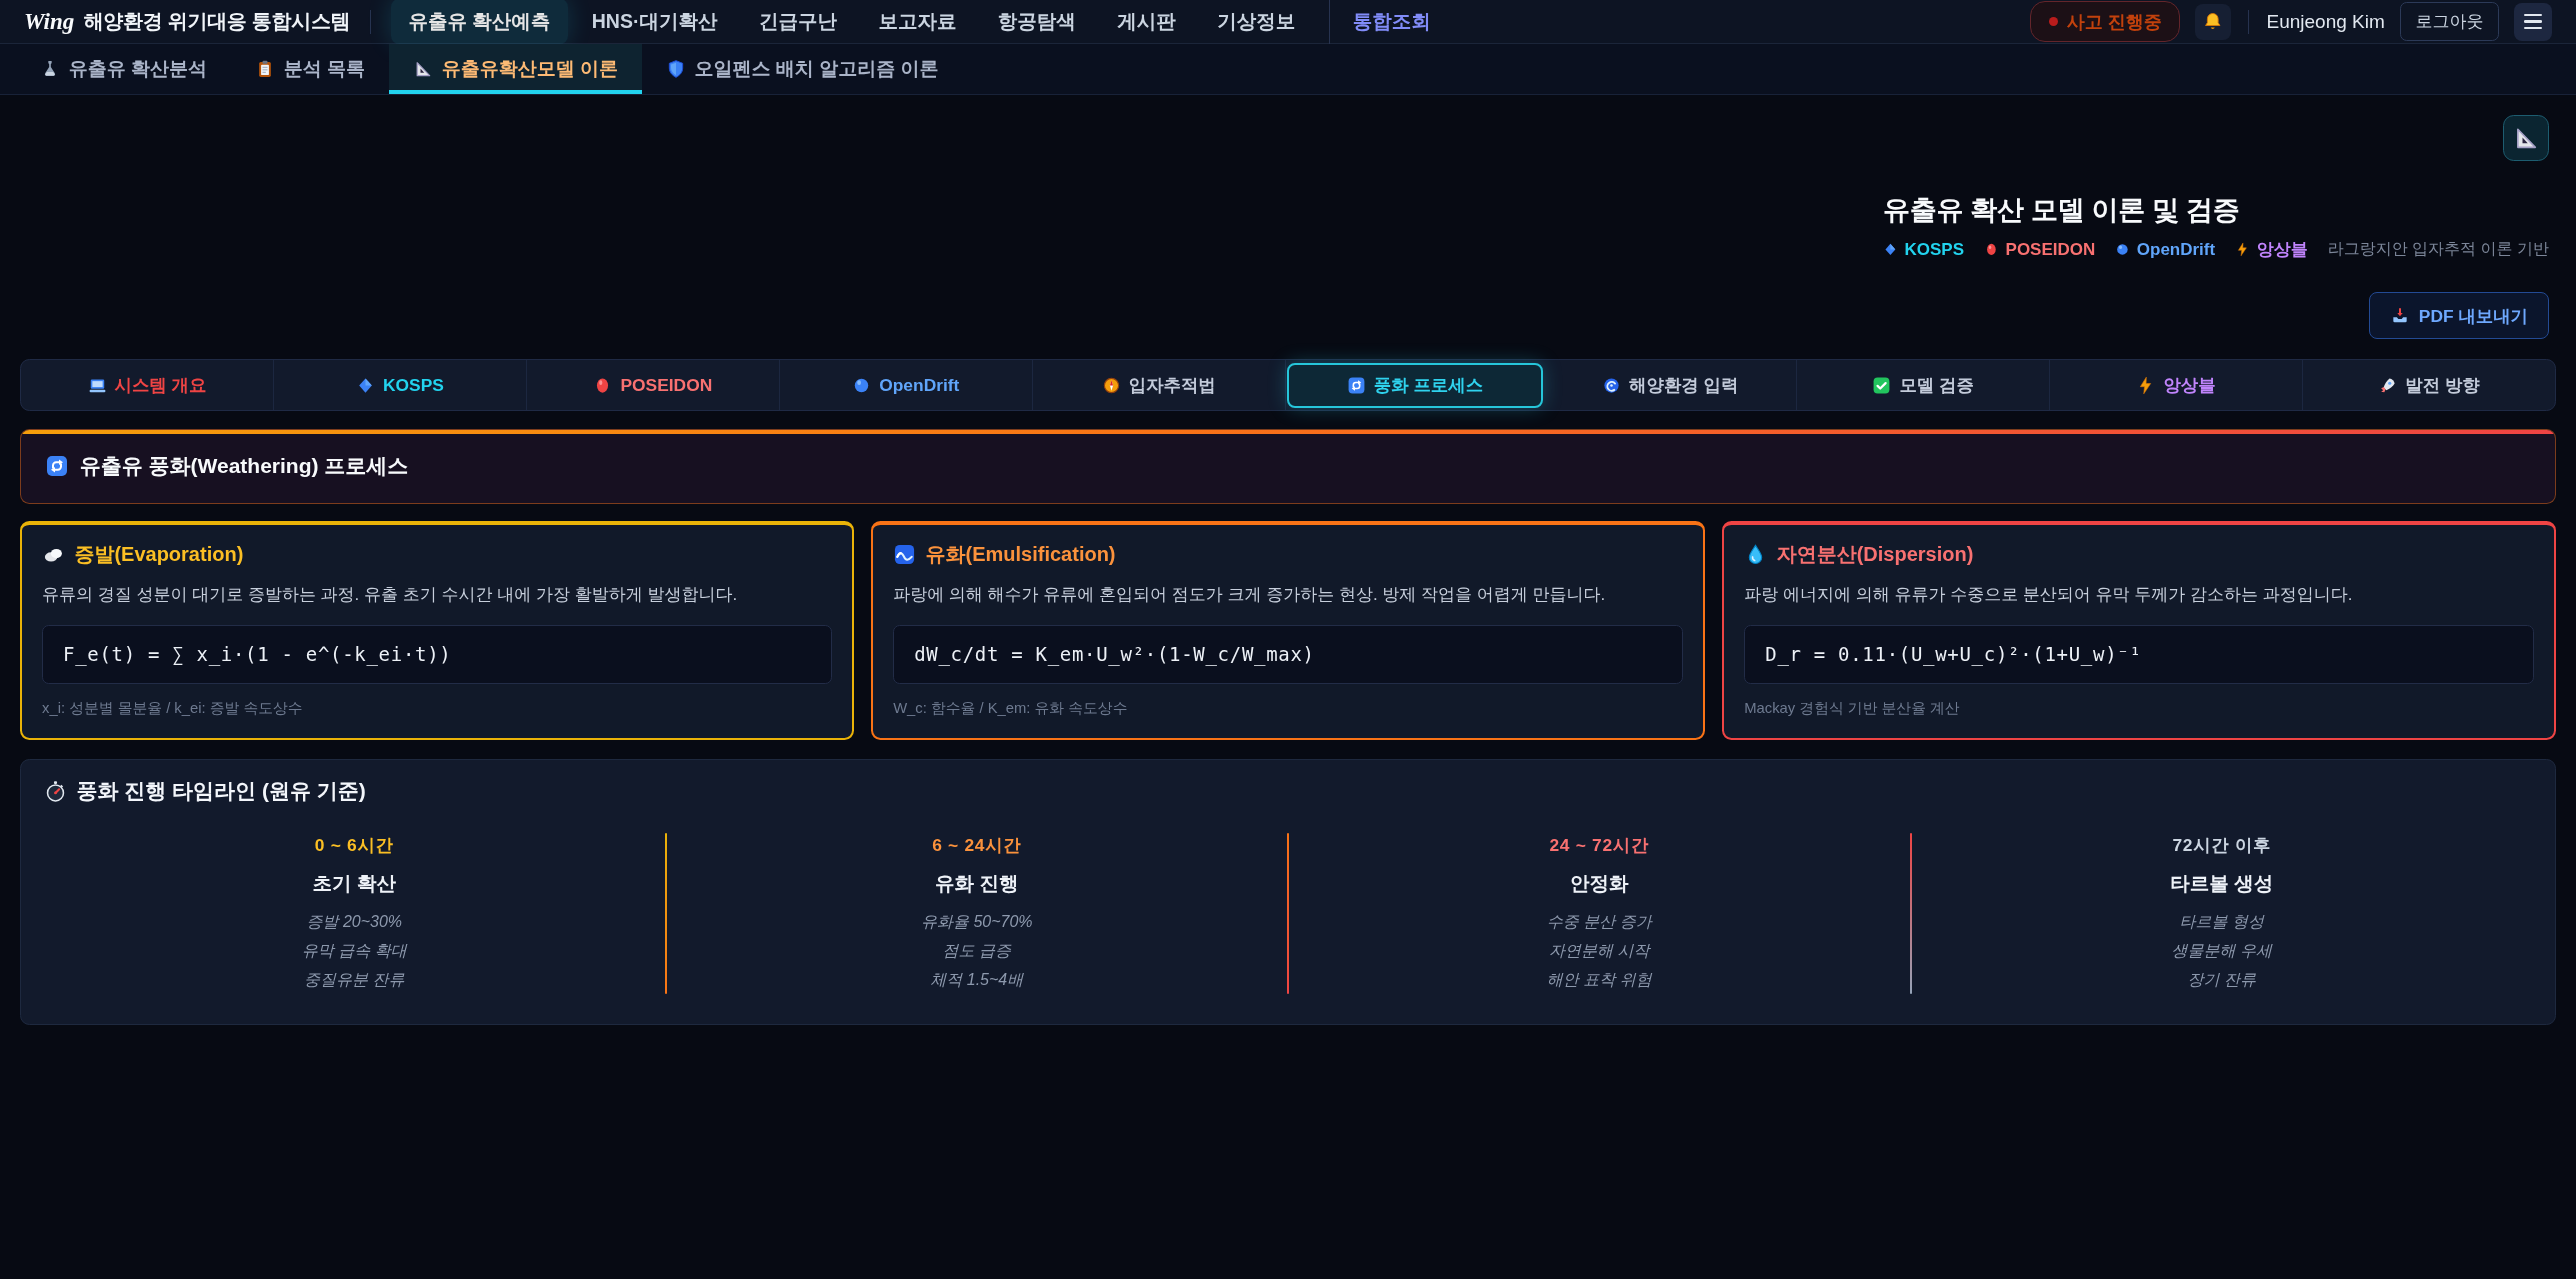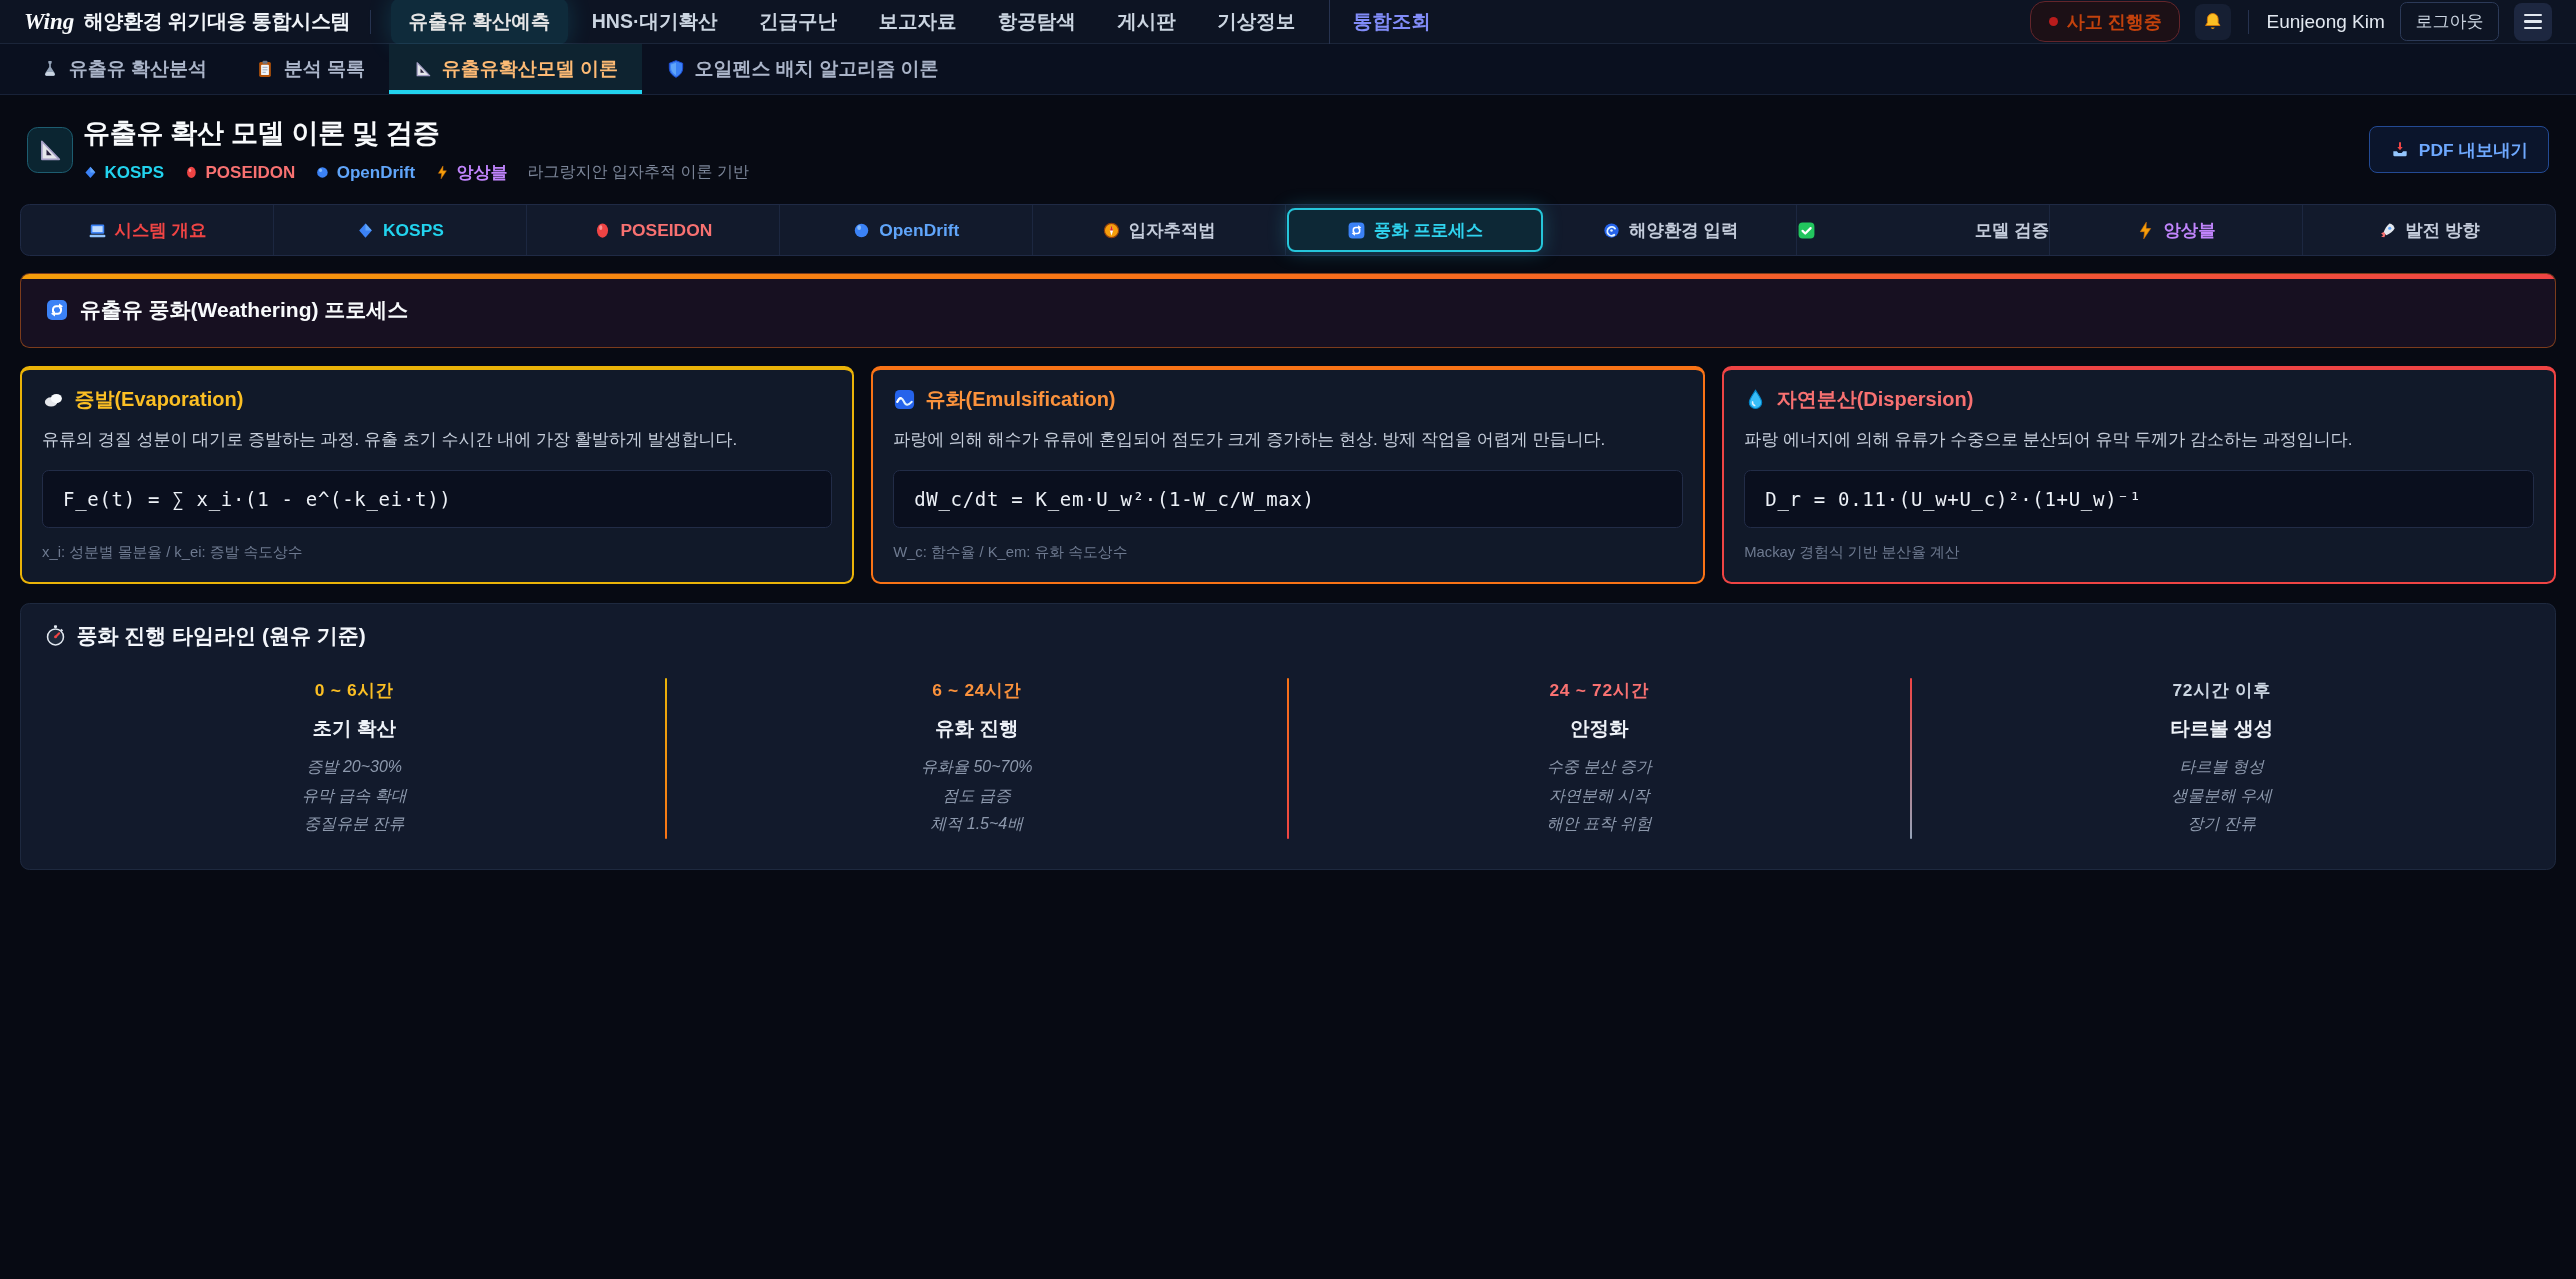--- a/index.html
+++ b/index.html
@@ -35,21 +35,21 @@
   .hamburger i { display:block; width:17.4px; height:2.3px; background:#e2e8f0; border-radius:1.3px; }
 
   
   .subnav { height:51px; background:#0a101f; border-bottom:0.7px solid #182238;
     display:flex; align-items:stretch; padding:0 16px; }
   .subtab { display:flex; align-items:center; gap:8.7px; padding:0 24px;
     font-size:19px; font-weight:600; color:#aab4c8; cursor:pointer; }
   .subtab.active { background:#0e2330; color:#fdba74; box-shadow:inset 0 -4px 0 #22d3ee; }
 
   
-  .page-head { padding:20px 27px 16px; display:flex; align-items:center; gap:10px; }
+  .page-head { padding:20px 27px 16px; display:flex; align-items:flex-end; gap:31px;flex-direction:column; }
   .title-iconbox { width:46px; height:46px; border-radius:10.7px; background:#0b2531;
     border:1.3px solid #1d5d70; display:flex; align-items:center; justify-content:center; flex:none; }
   .page-title { font-size:27px; font-weight:800; color:#f8fafc; letter-spacing:-0.3px; }
   .badge-row { margin-top:10px; display:flex; align-items:center; gap:20px; }
   .badge { display:flex; align-items:center; gap:6.7px; font-size:17px; font-weight:700; }
   .subtitle { font-size:16px; color:#7c8699; font-weight:400; }
   .pdf-btn { margin-left:auto; display:flex; align-items:center; gap:8.7px;
     padding:10.7px 20px; border:1.3px solid #234a94; border-radius:8px;
     color:#6ea8fe; background:#0b152c; font-size:17.4px; font-weight:700; cursor:pointer; }
 
@@ -340,21 +340,21 @@
         <use href="#i-cycle"></use>
       </svg>
     <span>풍화 프로세스</span>
   </div>
   <div class="stab" style="color: rgb(195, 203, 218);">
     <svg width="19" height="19" viewBox="0 0 24 24">
         <use href="#i-cyclone"></use>
       </svg>
     <span>해양환경 입력</span>
   </div>
-  <div class="stab" style="color: rgb(195, 203, 218); justify-content: space-between;">
+  <div class="stab" style="color: rgb(195, 203, 218);">
     <svg width="19" height="19" viewBox="0 0 24 24">
         <use href="#i-check"></use>
       </svg>
     <span>모델 검증</span>
   </div>
   <div class="stab" style="color: rgb(192, 132, 252);">
     <svg width="19" height="19" viewBox="0 0 24 24">
         <use href="#i-lightning"></use>
       </svg>
     <span>앙상블</span>

